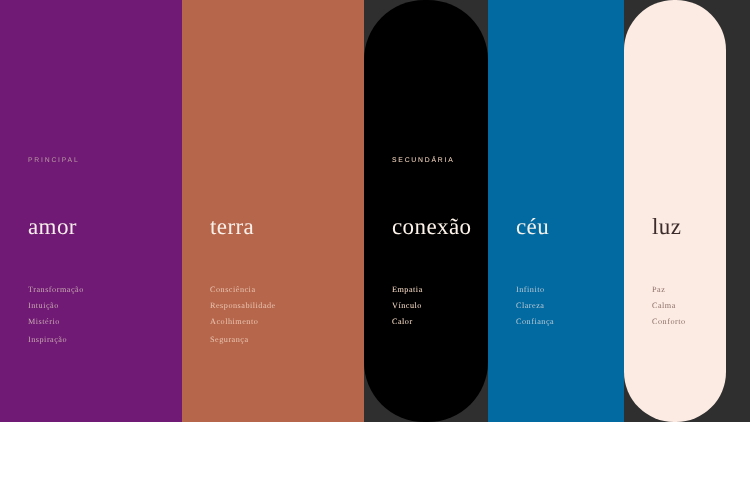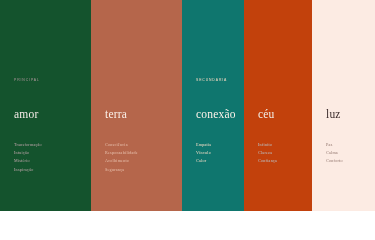--- a/index.html
+++ b/index.html
@@ -57,39 +57,39 @@
   }
   .traits li {
     font-family: "Liberation Serif", serif;
     font-size: 4.1px;
     line-height: 8.2px;
     letter-spacing: 0.25px;
     white-space: nowrap;
   }
 
   
-  .p-amor { background: #14532d; }
+  .p-amor { background: #701a75; }
   .p-amor .eyebrow { color: #b89aa2; }
   .p-amor .heading { color: #f6ece9; }
   .p-amor .traits li { color: #c7a9b0; }
 
   
   .p-terra { background: #b5664b; }
   .p-terra .eyebrow { color: #e7bda9; }
   .p-terra .heading { color: #fbf1ea; text-align: right; }
   .p-terra .traits li { color: #eac4b1; }
 
   
-  .p-conexao { background: #0f766e; }
+  .p-conexao { background: #000000; border-radius: 30px; }
   .p-conexao .eyebrow { color: #fdddc4; }
   .p-conexao .heading { color: #fdf3ea; }
   .p-conexao .traits li { color: #fde0c9; }
 
   
-  .p-ceu { background: #c2410c; }
+  .p-ceu { background: #0369a1; }
   .p-ceu .eyebrow { color: #7e9aa8; }
   .p-ceu .heading { color: #f2f0ea; }
   .p-ceu .traits li { color: #b9cad3; }
 
   
   .p-luz { background: #fcebe3; }
   .p-luz .eyebrow { color: #c9a99d; }
   .p-luz .heading { color: #3b2b2b; }
   .p-luz .traits li { color: #8d7068; }
 </style>
@@ -133,21 +133,21 @@
   <section class="panel p-ceu" style="width:68px;">
     <div class="eyebrow"></div>
     <h2 class="heading">céu</h2>
     <ul class="traits">
       <li>Infinito</li>
       <li>Clareza</li>
       <li>Confiança</li>
     </ul>
   </section>
 
-  <section class="panel p-luz" style="width:63px;">
+  <section class="panel p-luz" style="width:51px;border-radius:25px;">
     <div class="eyebrow"></div>
     <h2 class="heading">luz</h2>
     <ul class="traits">
       <li>Paz</li>
       <li>Calma</li>
       <li>Conforto</li>
     </ul>
   </section>
 
 </div>

